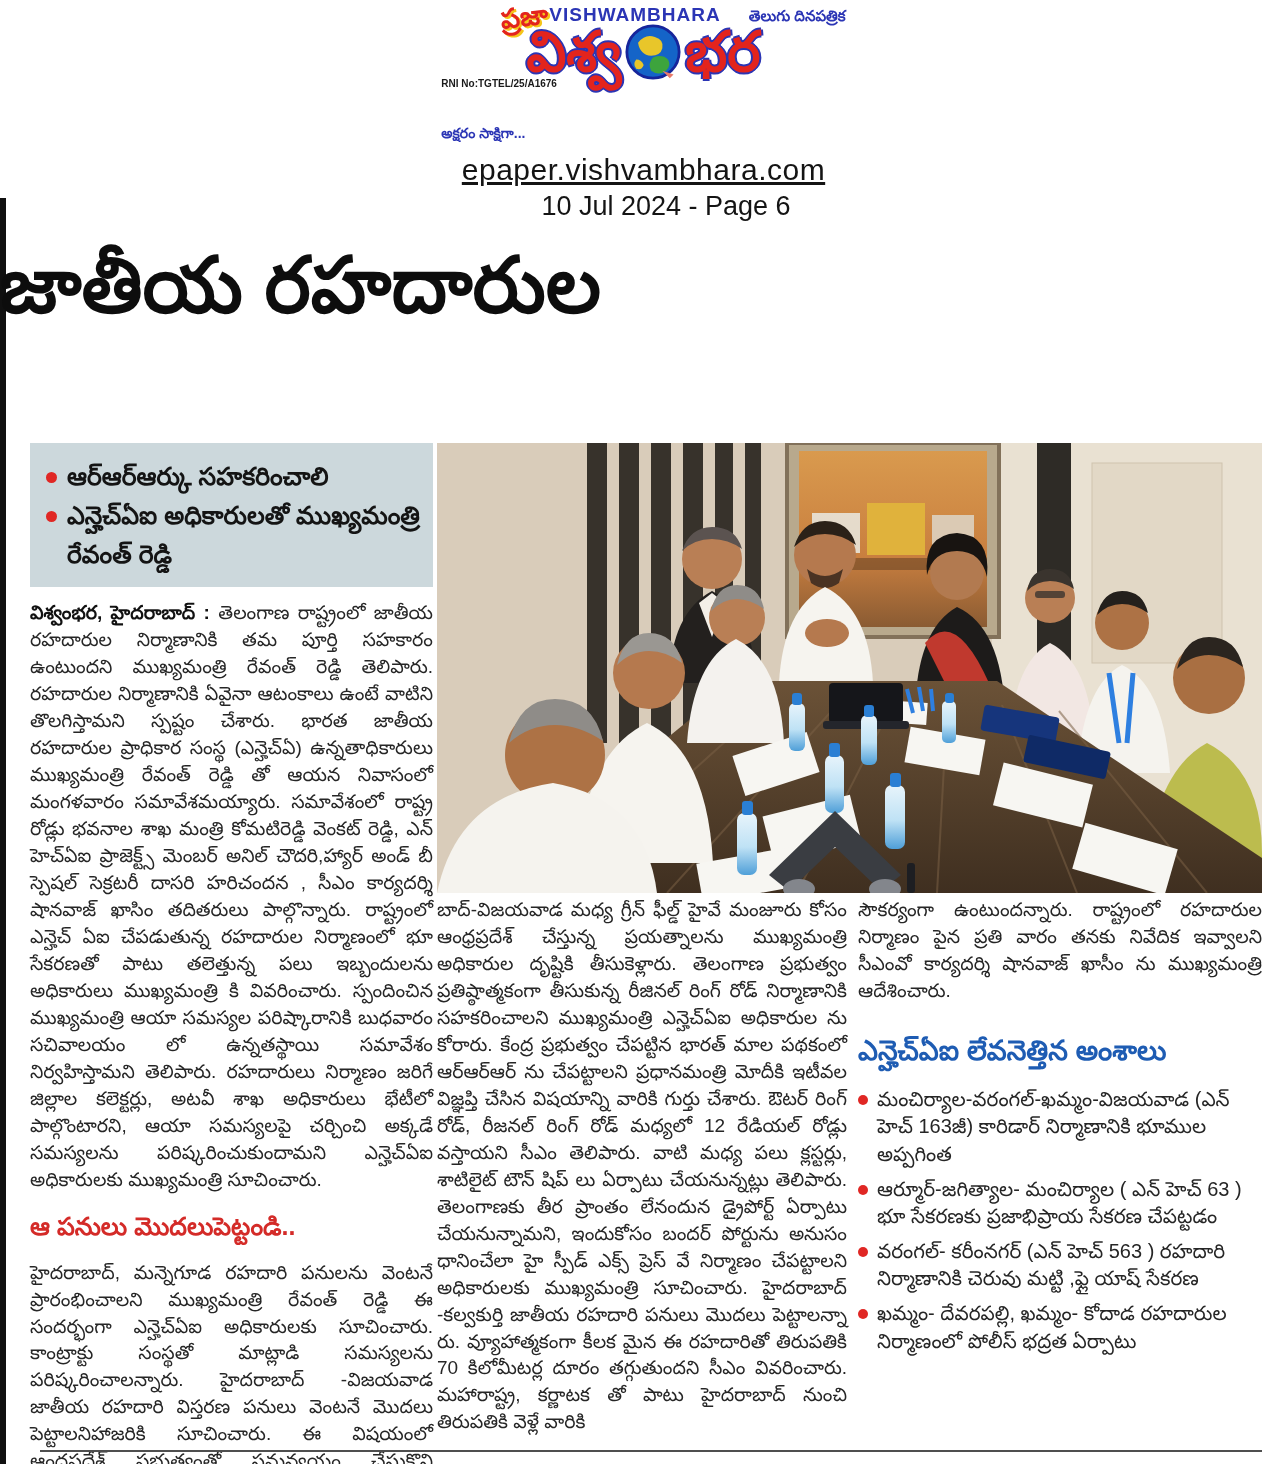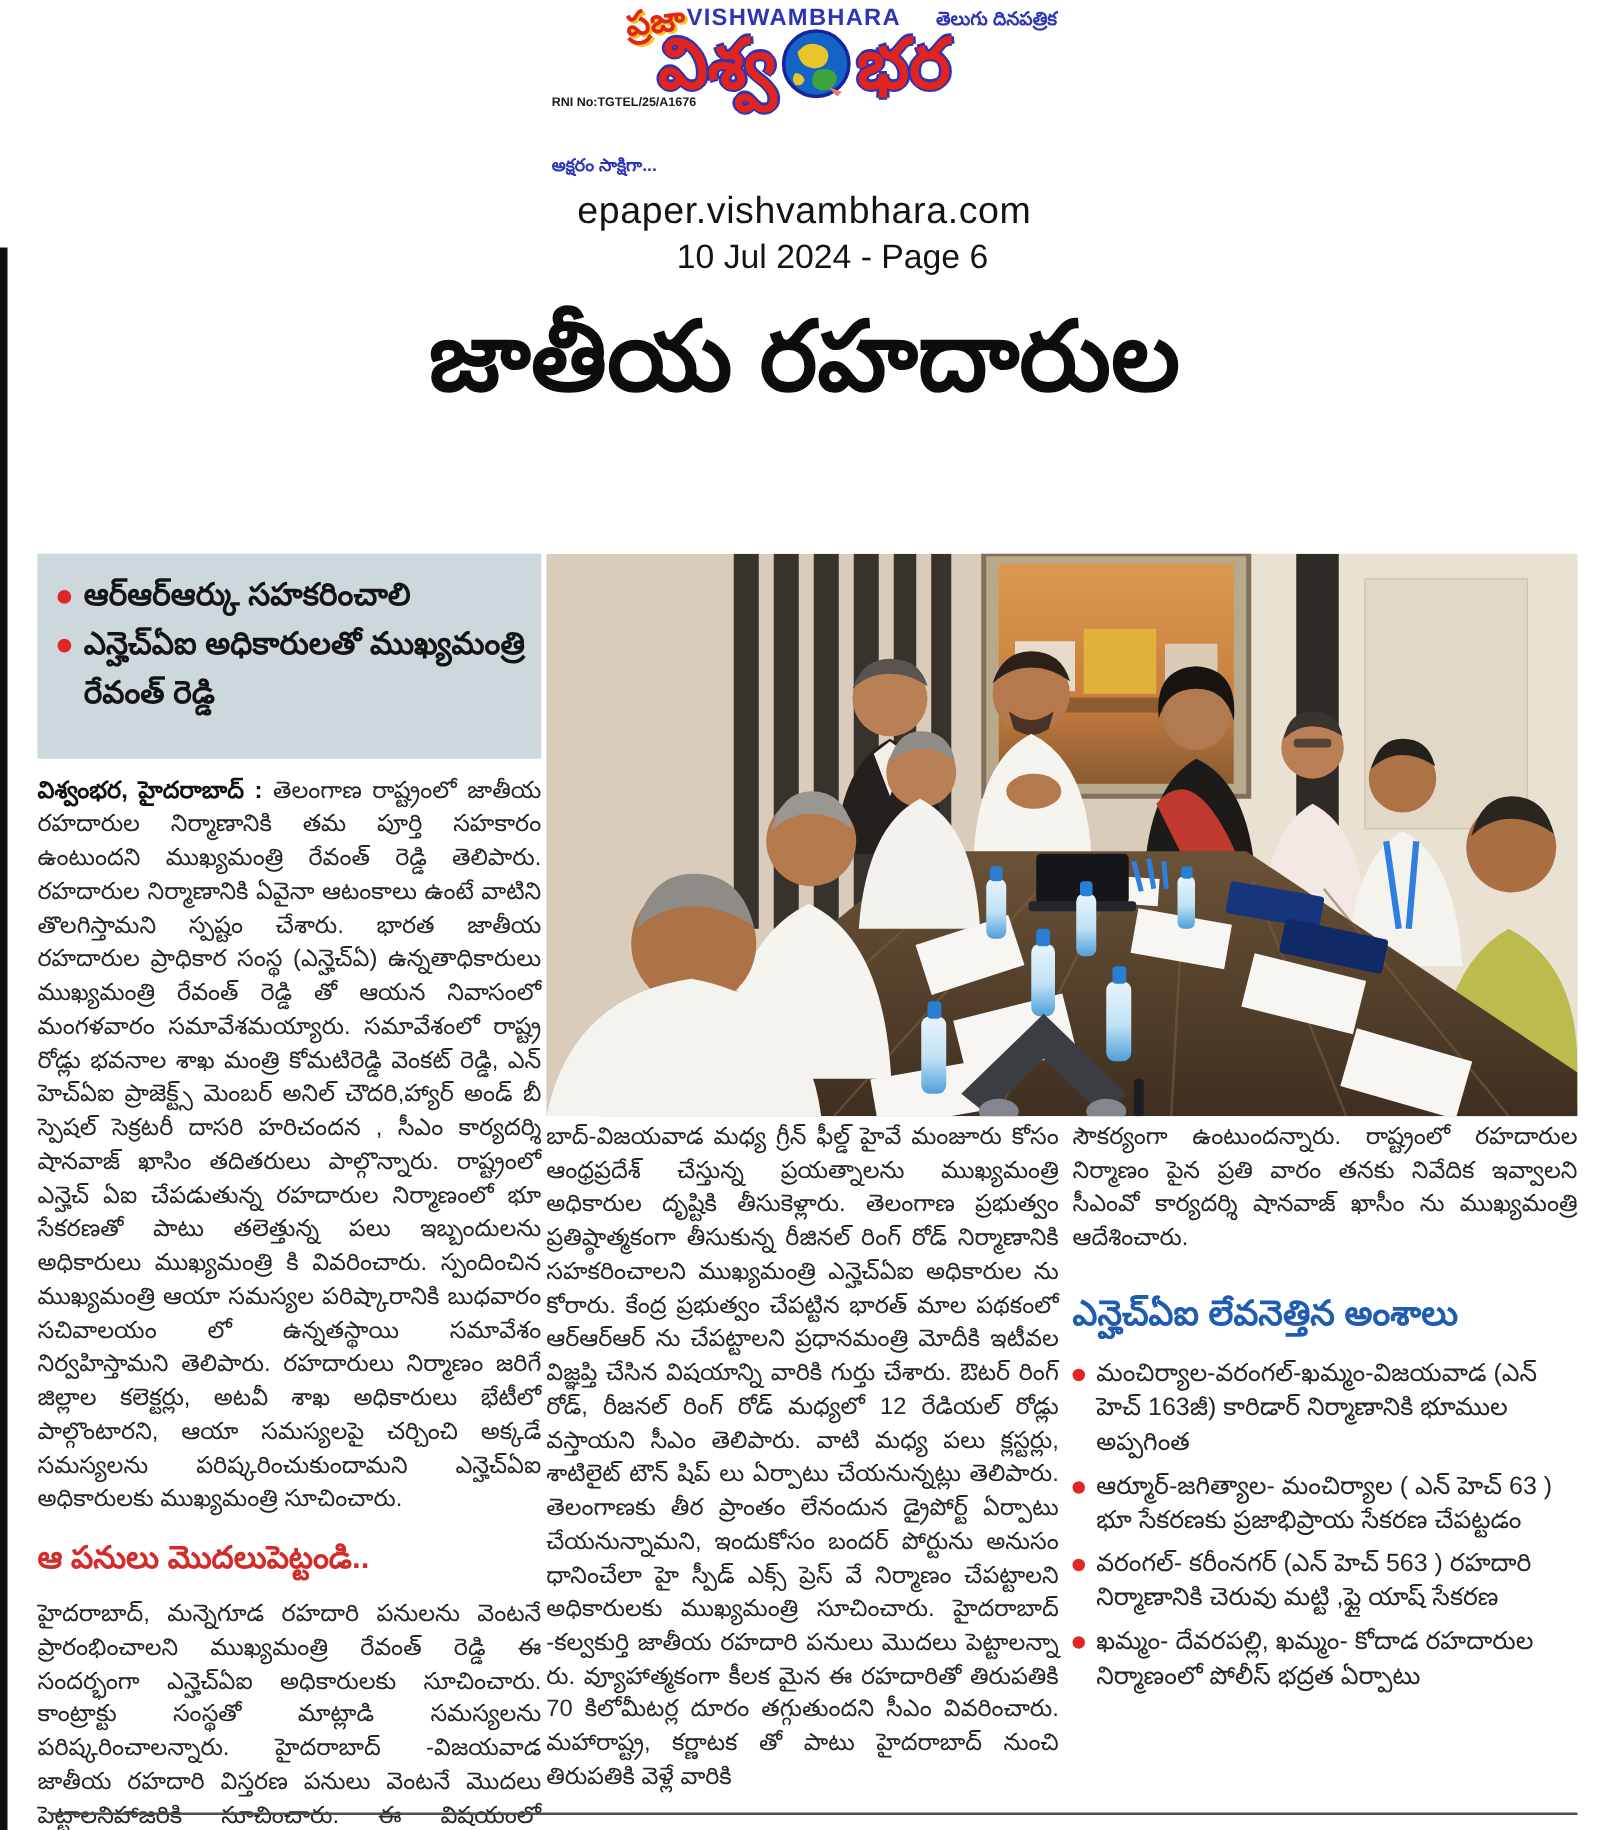--- a/index.html
+++ b/index.html
@@ -17,32 +17,32 @@
   .brand-sub{color:#2b35b5;font-size:15px;font-weight:bold;}
   .preja{position:absolute;left:60px;top:2px;transform:rotate(-7deg);color:#e3241d;
          font-weight:800;font-size:27px;text-shadow:2px 2px 0 #f5c518;}
   .logo-row{display:flex;align-items:center;justify-content:center;gap:4px;margin-top:-4px;line-height:1;}
   .logo-te{font-size:56px;font-weight:800;color:#e3241d;
            text-shadow:-2px 0 0 #2b35b5,2px 0 0 #2b35b5,0 -2px 0 #2b35b5,0 2px 0 #2b35b5;}
   .globe{width:56px;height:56px;flex:none;}
   .logo-bottomline{display:flex;justify-content:center;gap:36px;align-items:baseline;margin-top:-2px;flex-direction:column;}
   .rni{color:#1a1a1a;font-size:10px;font-weight:bold;}
   .tagline{color:#2b35b5;font-size:14px;font-weight:bold;}
-  .site{font-size:30px;color:#141414;margin-top:8px;letter-spacing:.5px;}
+  .site{font-size:30px;color:#141414;margin-top:8px;letter-spacing:.5px;text-decoration:underline;}
   .datepage{font-size:27px;color:#141414;margin-top:4px;padding-left:45px;}
 
   
-  .kicker{position:absolute;top:164px;left:0;right:0;text-align:center;
+  .kicker{position:absolute;top:164px;left:0;right:0;
           font-size:78px;font-weight:800;color:#0d0d0d;line-height:1.45;white-space:nowrap;}
   .headline{position:absolute;top:286px;left:0;right:0;text-align:center;
           font-size:99px;font-weight:800;color:#7b2e91;line-height:1.45;white-space:nowrap;}
 
   
   .leftcol{position:absolute;left:30px;top:443px;width:403px;}
-  .highlight-box{background:#ccd8dc;padding:14px 12px 34px 16px;}
+  .highlight-box{background:#ccd8dc;padding:14px 12px 14px 16px;}
   .hl-item{display:flex;gap:10px;font-size:25px;font-weight:800;color:#141414;line-height:1.55;}
   .dot{width:11px;height:11px;border-radius:50%;background:#e02724;margin-top:15px;flex:none;}
   .body{font-size:19px;line-height:1.42;text-align:justify;color:#262626;margin:13px 0 0;}
   .dateline{font-weight:800;color:#111;}
   .subhead{color:#d42b28;font-size:25px;font-weight:800;margin:18px 0 2px;}
 
   .photo{position:absolute;left:437px;top:443px;width:825px;height:450px;}
   .photo svg{display:block;width:825px;height:450px;}
 
   .col2{position:absolute;left:437px;top:897px;width:410px;}

